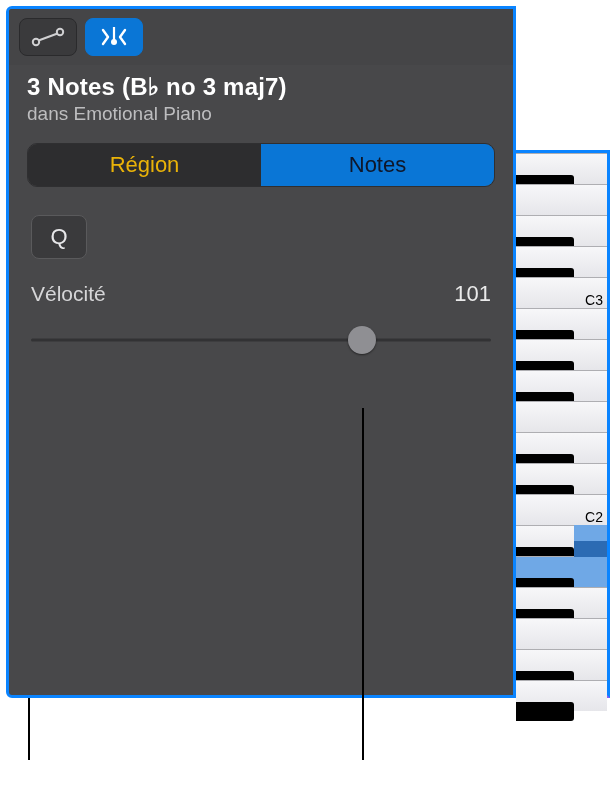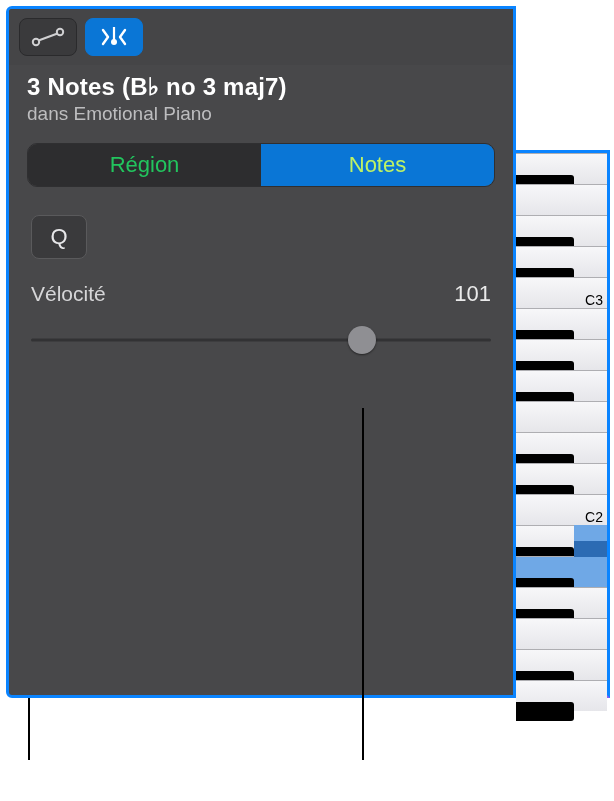--- a/index.html
+++ b/index.html
@@ -42,22 +42,22 @@
     overflow: hidden;
     border: 1px solid #2f2f31;
   }
   .seg-btn {
     flex: 1;
     display: flex; align-items: center; justify-content: center;
     font-size: 22px;
     font-weight: 500;
     cursor: pointer;
   }
-  .seg-left { background: #2d2d2f; color: #22c55e; }
-  .seg-right { background: #0a76d6; color: #bef264; }
+  .seg-left { background: #2d2d2f; color: #eab308; }
+  .seg-right { background: #0a76d6; color: #0f172a; }
   .section {
     padding: 28px 22px 0 22px;
   }
   .label { color: #d6d6d8; font-size: 21px; margin-bottom: 8px; }
   .row-quant {
     display: flex; gap: 12px; align-items: center;
   }
   .popup {
     flex: 1;
     height: 44px;

